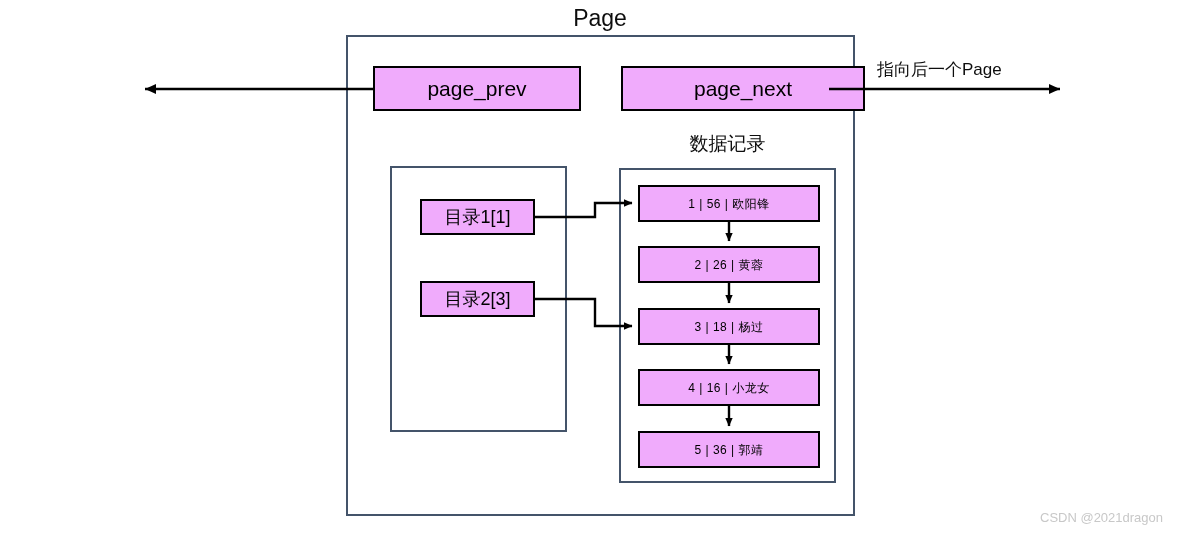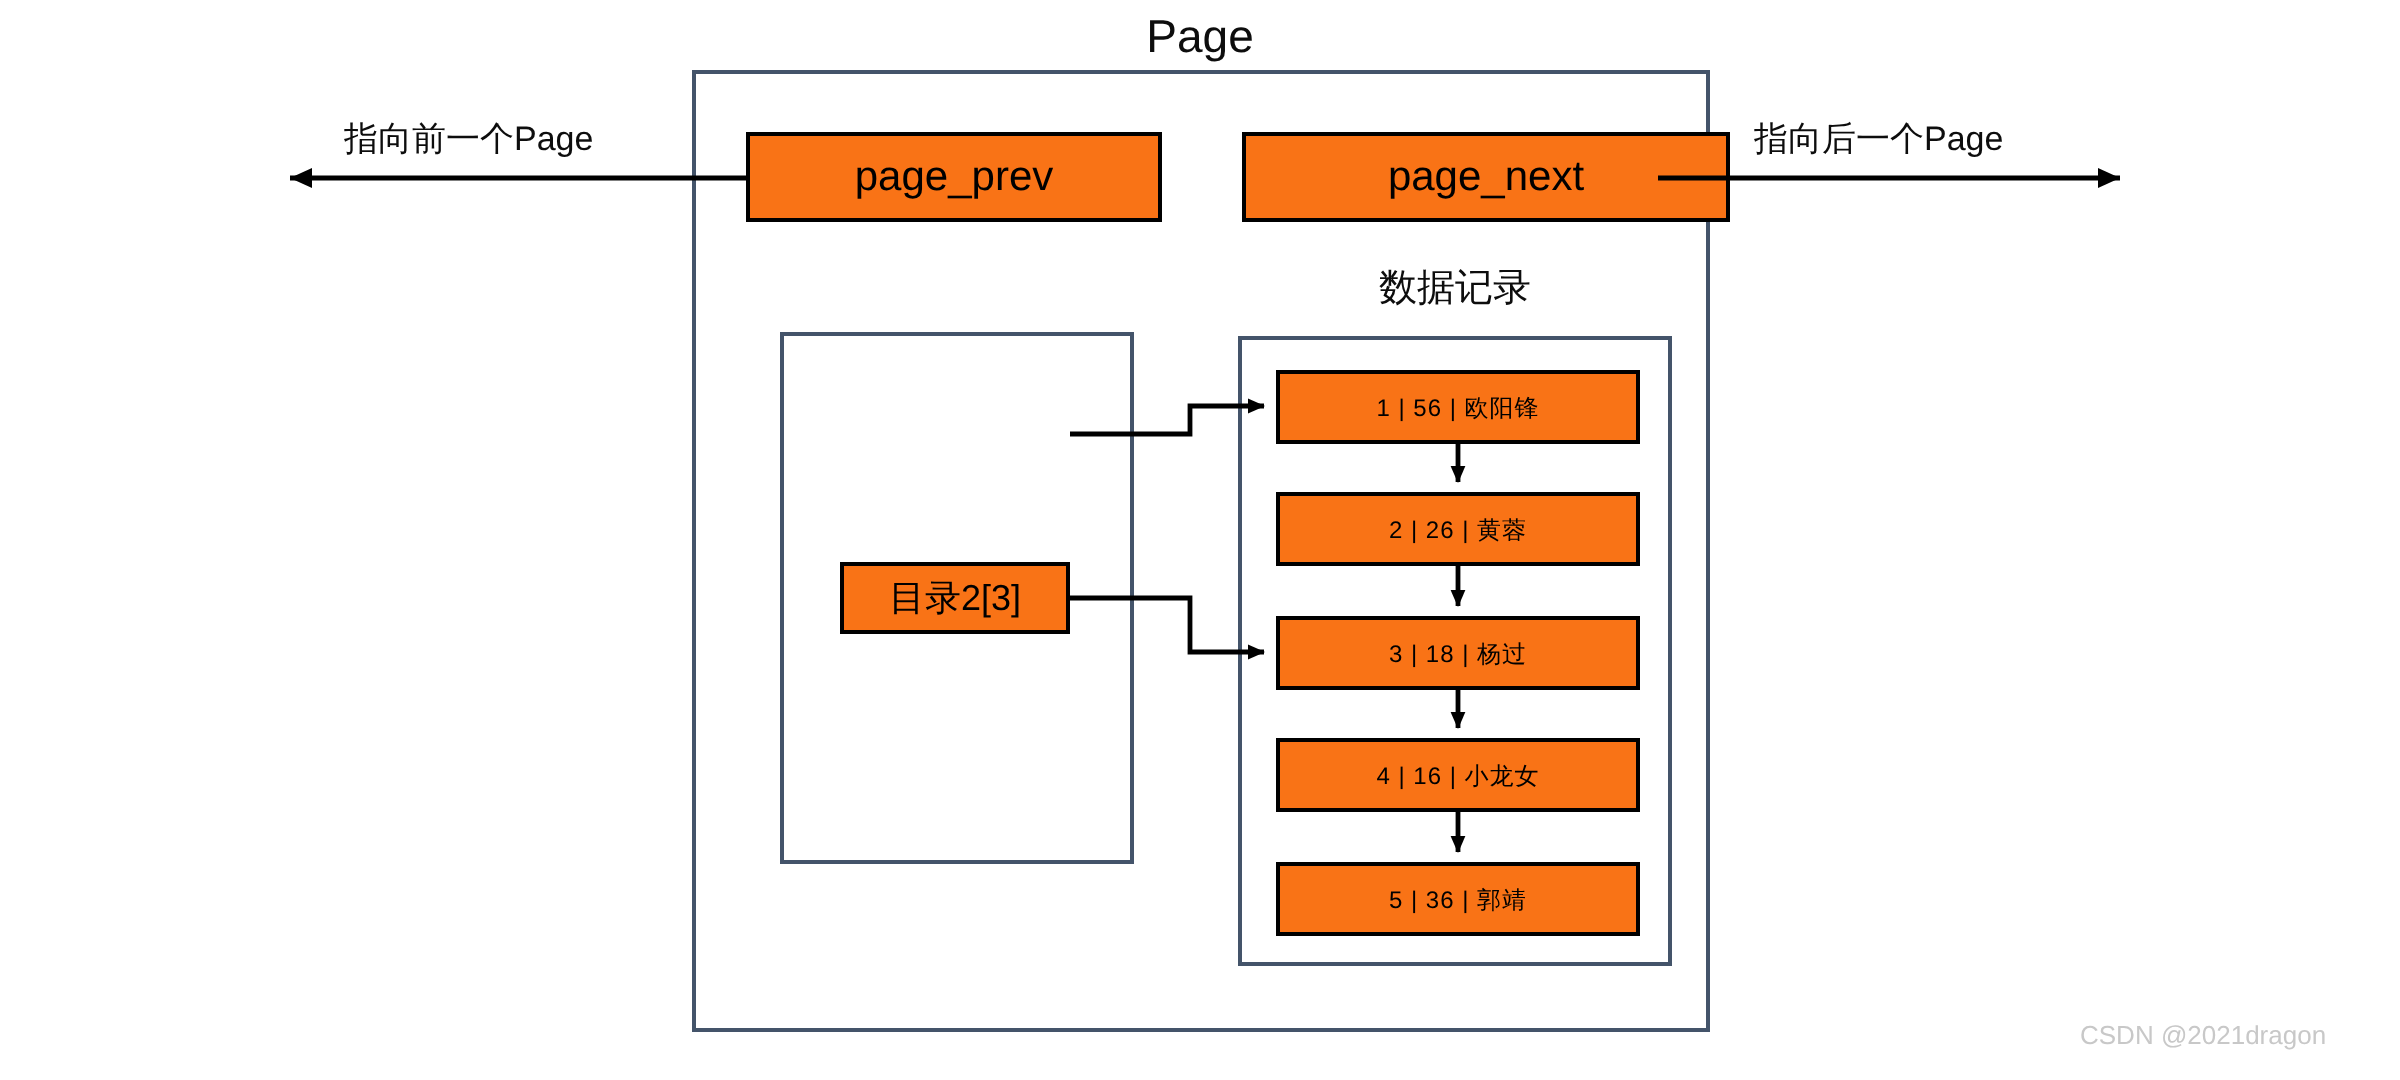--- a/index.html
+++ b/index.html
@@ -22,21 +22,21 @@
 
   
   #page-container{
     position:absolute;left:346px;top:35px;width:509px;height:481px;
     border:2px solid #44546a;box-sizing:border-box;background:transparent;
   }
 
   
   .node{
     position:absolute;box-sizing:border-box;
-    border:2.5px solid #000000;background:#f97316;
+    border:2.5px solid #000000;background:#f0abfc;
     display:flex;align-items:center;justify-content:center;
     font-size:20px;line-height:1;color:#000000;
   }
 
   #page-prev{left:373px;top:66px;width:208px;height:45px;font-size:21px;}
   #page-next{left:621px;top:66px;width:244px;height:45px;font-size:21px;}
 
   
   .subcontainer{
     position:absolute;box-sizing:border-box;
@@ -74,29 +74,29 @@
 </style>
 </head>
 <body>
 
 <div id="stage">
 
   <div class="lbl" id="page-title">Page</div>
 
   <div id="page-container"></div>
 
-  <div class="lbl" id="prev-caption">指向前一个Page</div>
   <div class="lbl" id="next-caption">指向后一个Page</div>
 
   <div class="node" id="page-prev">page_prev</div>
   <div class="node" id="page-next">page_next</div>
 
   <div class="lbl" id="records-caption">数据记录</div>
 
   <div class="subcontainer" id="dir-container"></div>
+  <div class="node dir-box" id="dir-box-0">目录1[1]</div>
   <div class="node dir-box" id="dir-box-1">目录2[3]</div>
 
   <div class="subcontainer" id="records-container"></div>
   <div class="node rec-box" id="rec-0">1  |  56  |  欧阳锋</div>
   <div class="node rec-box" id="rec-1">2  |  26  |  黄蓉</div>
   <div class="node rec-box" id="rec-2">3  |  18  |  杨过</div>
   <div class="node rec-box" id="rec-3">4  | 16  |  小龙女</div>
   <div class="node rec-box" id="rec-4">5  |  36  |  郭靖</div>
 
   <svg id="wires" viewBox="0 0 1200 540">

